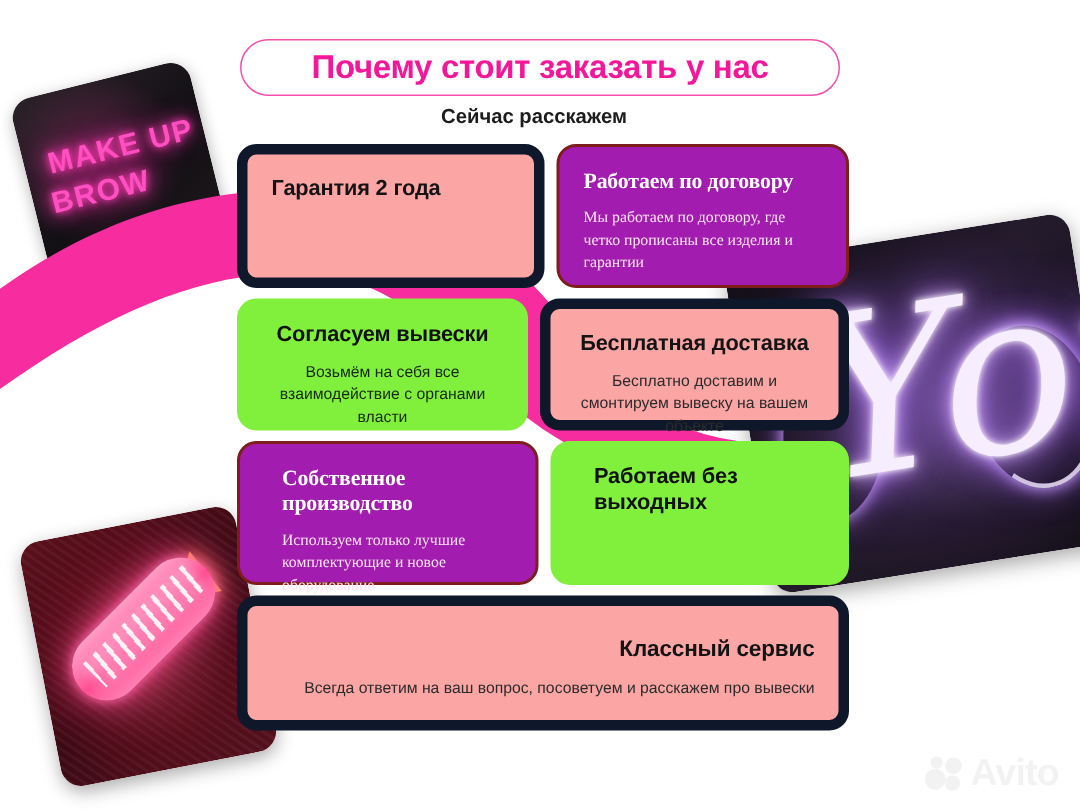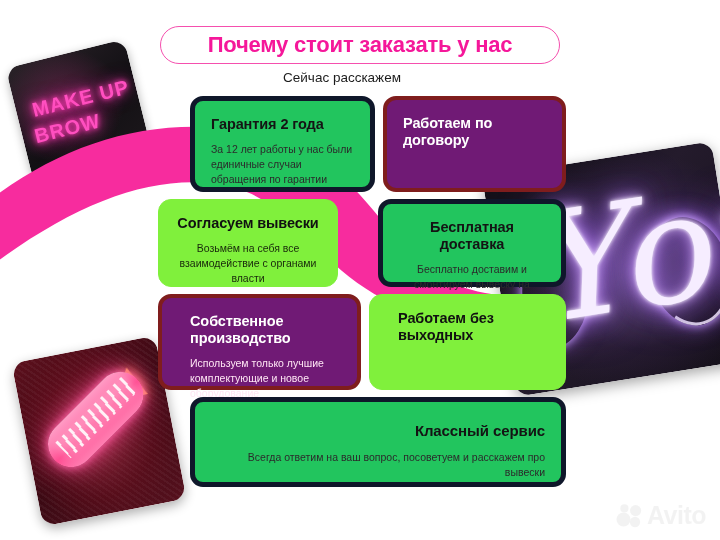--- a/index.html
+++ b/index.html
@@ -160,27 +160,27 @@
   }
   #title-pill .title-text {
     color: #f5179a;
     font-size: 22px;
     font-weight: 700;
     letter-spacing: -0.2px;
     white-space: nowrap;
   }
   #subtitle {
     position: absolute;
-    left: 142px;
+    left: 156px;
     top: 70px;
     width: 400px;
     text-align: center;
     color: #1c1c1c;
     font-size: 13.5px;
-    font-weight: 400;
+    font-weight: 700;
   }
 
   
   #grid {
     position: absolute;
     left: 158px;
     top: 96px;
     width: 408px;
   }
   .row {
@@ -189,27 +189,27 @@
     margin-bottom: 7px;
   }
   .card {
     box-sizing: border-box;
     flex: 1 1 0;
     border-radius: 13px;
     padding: 15px 16px 13px 16px;
     position: relative;
   }
   .card.white {
-    background: #22c55e;
-    border: 5px solid #0f172a;
-    margin-left: 32px;
+    background: #fca5a5;
+    border: 7px solid #0f172a;
   }
   .card.pink {
-    background: #701a75;
-    border: 4px solid #7f1d1d;
+    background: #a21caf;
+    border: 2px solid #7f1d1d;
+    font-family: Liberation Serif, serif;
   }
   .card.green {
     background: #80f03c;
     border: 1px solid #80f03c;
   }
   .card h3 {
     margin: 0 0 9px 0;
     font-size: 14.5px;
     font-weight: 700;
     line-height: 1.18;
@@ -295,24 +295,24 @@
   <div id="title-pill">
     <span class="title-text">Почему стоит заказать у нас</span>
   </div>
   <div id="subtitle">Сейчас расскажем</div>
 
   <div id="grid">
 
     <div class="row">
       <div class="card white r1">
         <h3>Гарантия 2 года</h3>
-        <p>За 12 лет работы у нас были единичные случаи обращения по гарантии</p>
       </div>
       <div class="card pink r1">
         <h3>Работаем по договору</h3>
+        <p>Мы работаем по договору, где четко прописаны все изделия и гарантии</p>
       </div>
     </div>
 
     <div class="row">
       <div class="card green r2">
         <h3>Согласуем вывески</h3>
         <p>Возьмём на себя все взаимодействие с органами власти</p>
       </div>
       <div class="card white r2">
         <h3>Бесплатная доставка</h3>

